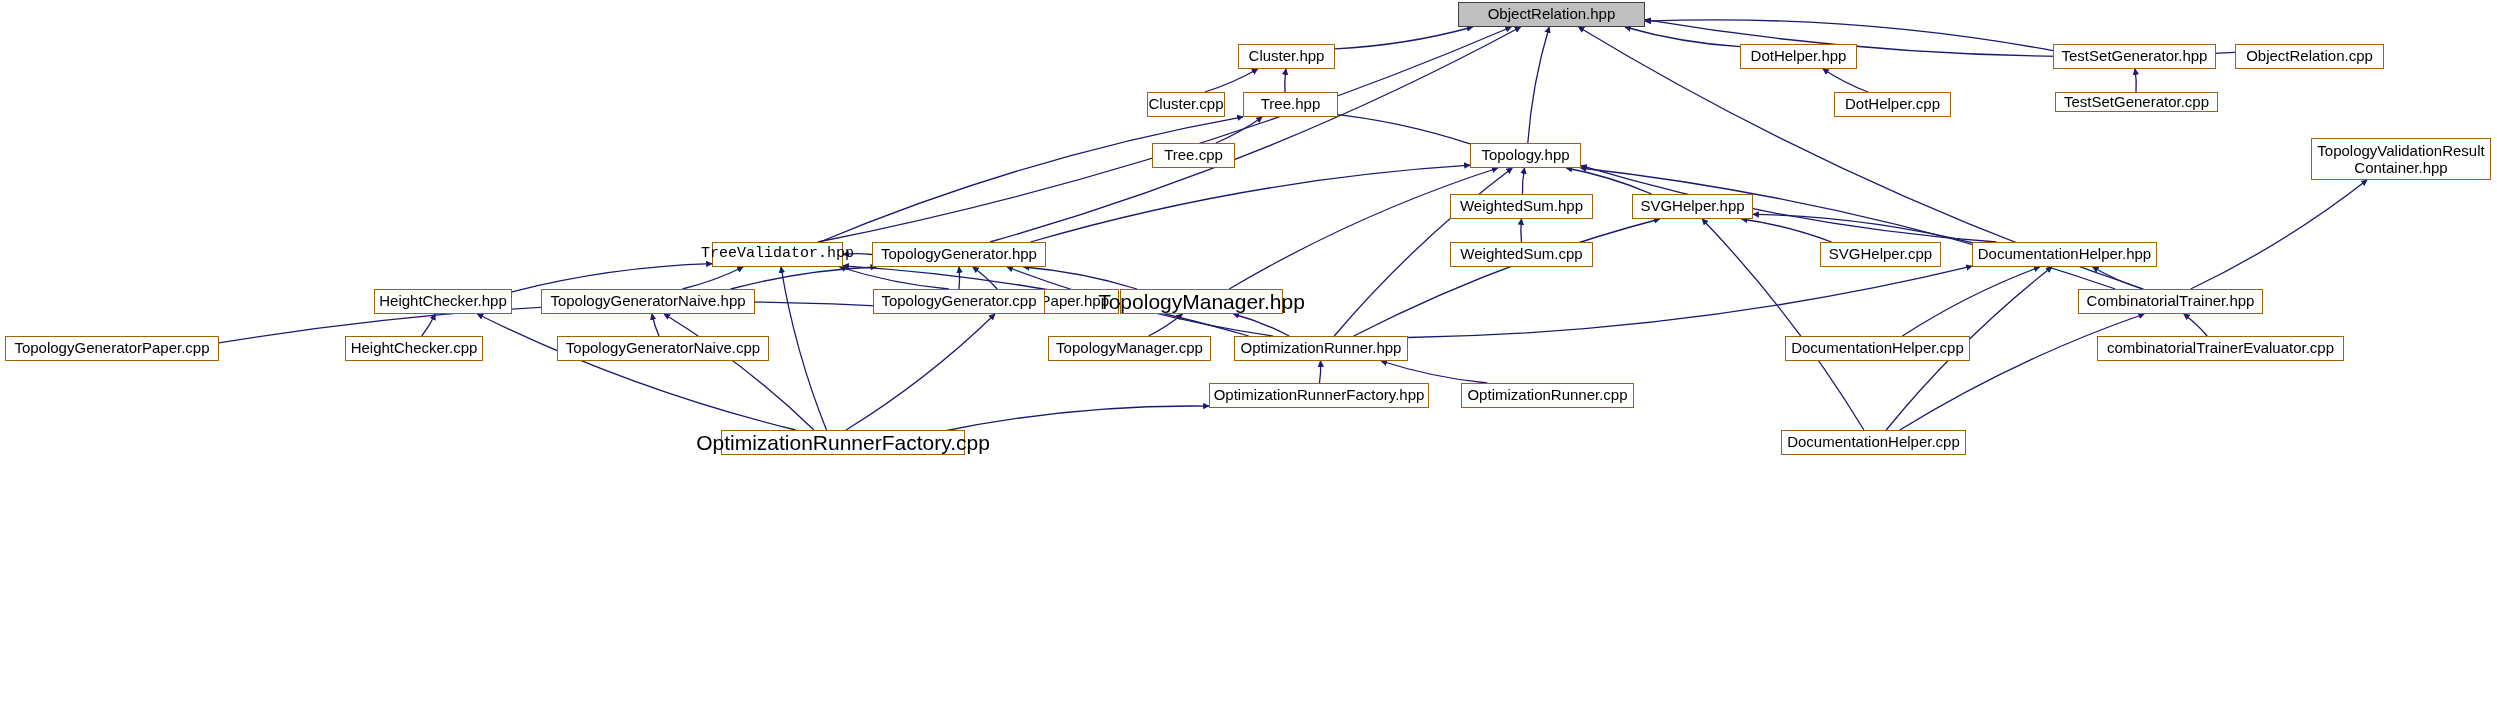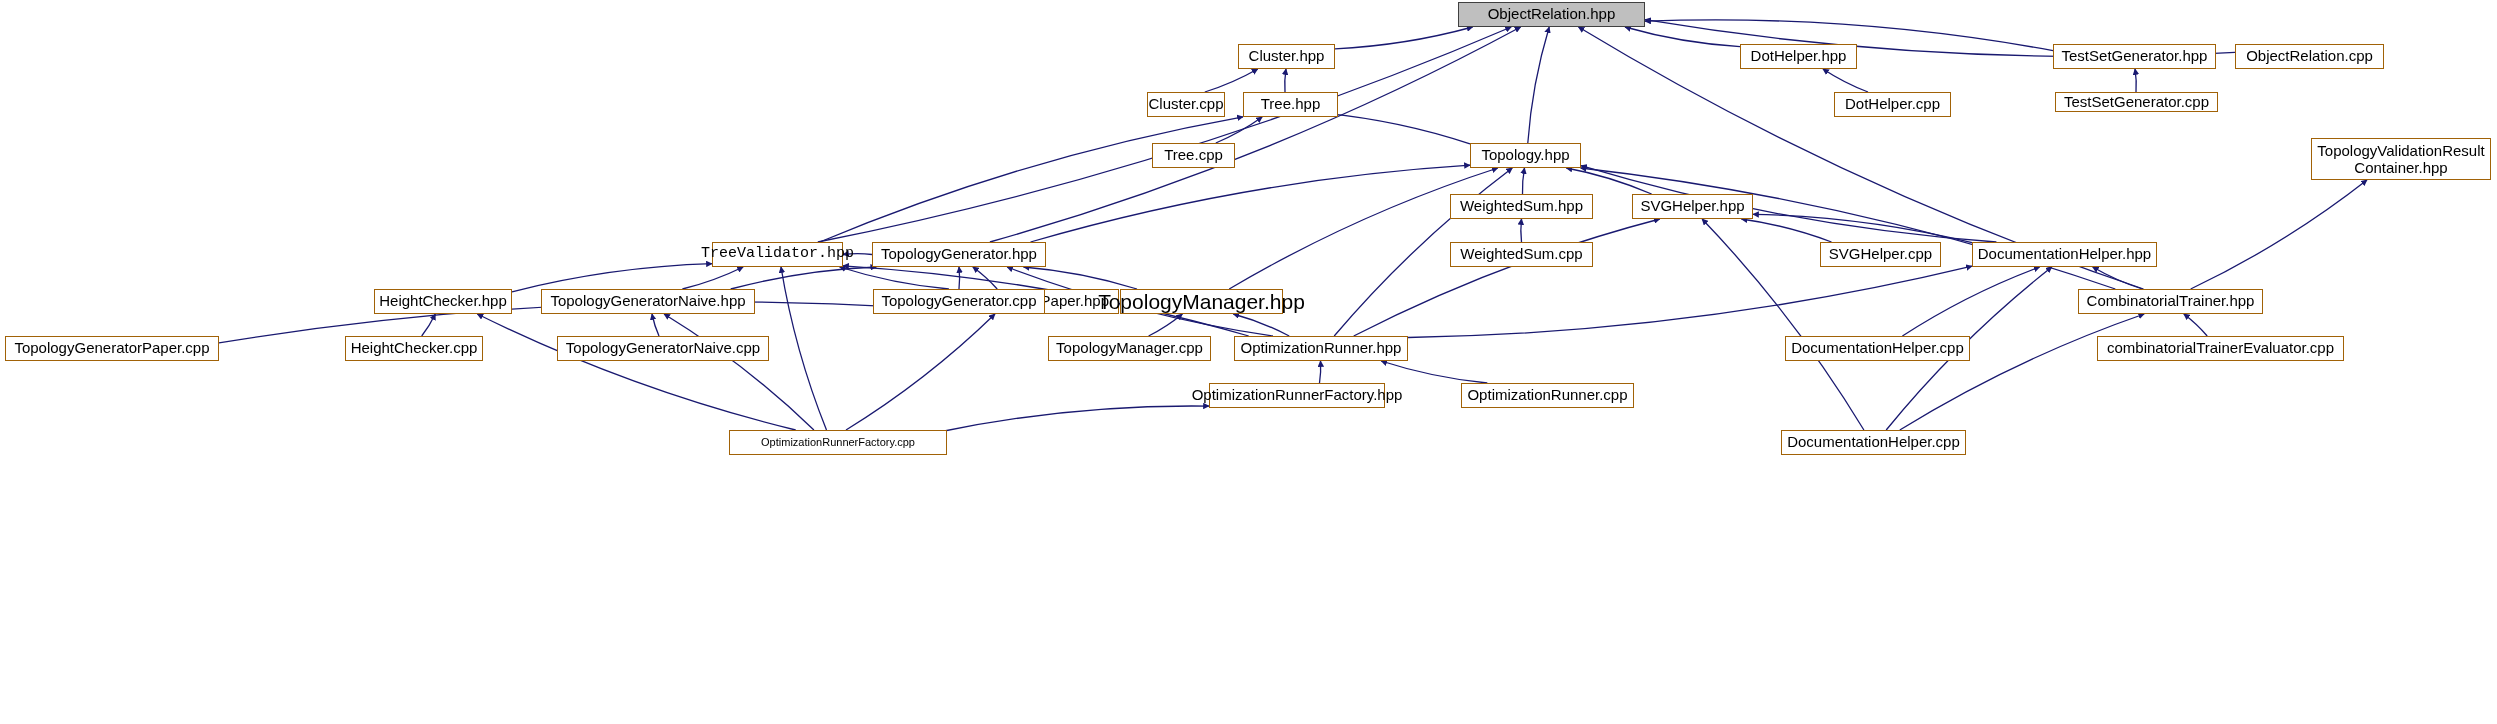--- a/index.html
+++ b/index.html
@@ -209,26 +209,26 @@
       </div>
       <div class="node" style="left: 1048px; top: 336px; width: 163px; height: 25px; font-size: 15px;">
         <span>TopologyManager.cpp</span>
       </div>
       <div class="node" style="left: 1234px; top: 336px; width: 174px; height: 25px; font-size: 15px;">
         <span>OptimizationRunner.hpp</span>
       </div>
       <div class="node" style="left: 2097px; top: 336px; width: 247px; height: 25px; font-size: 15px;">
         <span>combinatorialTrainerEvaluator.cpp</span>
       </div>
-      <div class="node" style="left: 1209px; top: 383px; width: 176px; height: 25px; font-size: 15px;">
+      <div class="node" style="left: 1209px; top: 383px; width: 220px; height: 25px; font-size: 15px;">
         <span>OptimizationRunnerFactory.hpp</span>
       </div>
       <div class="node" style="left: 1461px; top: 383px; width: 173px; height: 25px; font-size: 15px;">
         <span>OptimizationRunner.cpp</span>
       </div>
-      <div class="node" style="left: 721px; top: 430px; width: 218px; height: 25px; font-size: 11px; margin-left: 8px;">
+      <div class="node" style="left: 721px; top: 430px; width: 244px; height: 25px; font-size: 21px;">
         <span>OptimizationRunnerFactory.cpp</span>
       </div>
       <div class="node" style="left: 1781px; top: 430px; width: 185px; height: 25px; font-size: 15px;">
         <span>DocumentationHelper.cpp</span>
       </div>
     </div>
 </div>
 
 </body></html>

